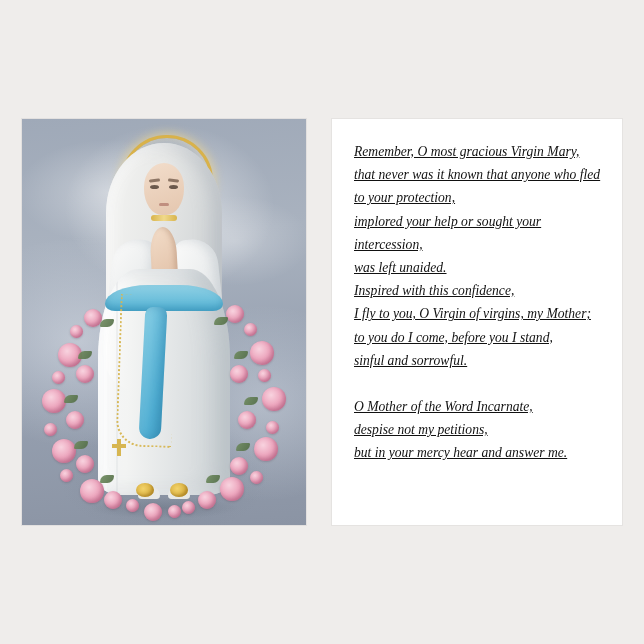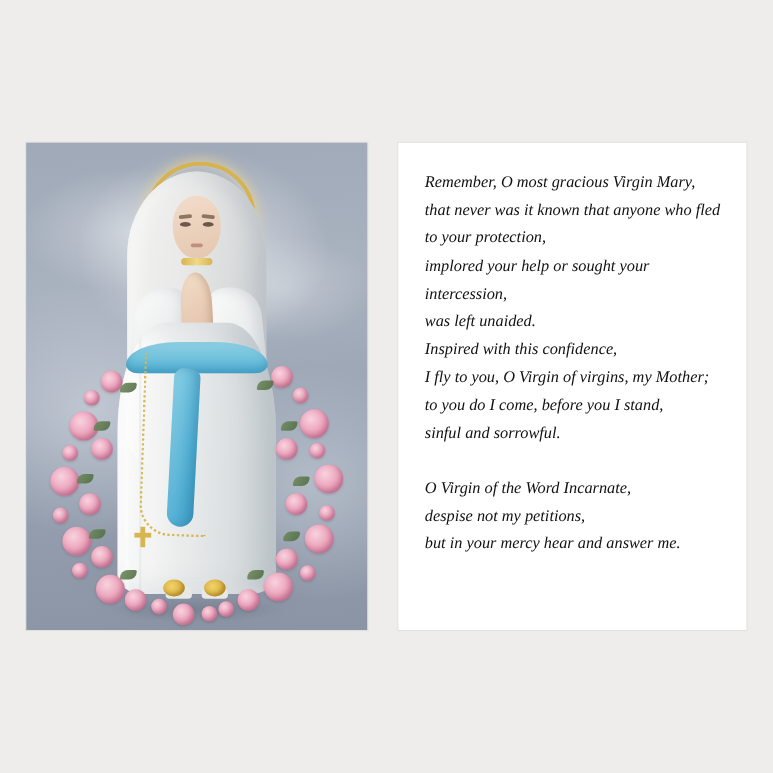--- a/index.html
+++ b/index.html
@@ -304,21 +304,21 @@
     box-shadow: 0 0 0 1px rgba(0,0,0,0.04);
   }
   .prayer {
     padding: 21px 20px 0 22px;
     font-family: "Liberation Serif", serif;
     font-style: italic;
     font-size: 13.6px;
     line-height: 23.2px;
     color: #111111;
   }
-  .prayer p { margin: 0; }
+  .prayer p { margin: 0; text-decoration: underline; }
   .prayer p.gap { margin-top: 23px; }
 </style>
 </head>
 <body>
 
 <div class="stage">
 
   <div class="card-front">
     <div class="sky"></div>
 
@@ -396,19 +396,19 @@
   <div class="card-back">
     <div class="prayer">
       <p style="white-space: pre-line;">Remember, O most gracious Virgin Mary,
 that never was it known that anyone who fled to your protection,
 implored your help or sought your intercession,
 was left unaided.
 Inspired with this confidence,
 I fly to you, O Virgin of virgins, my Mother;
 to you do I come, before you I stand,
 sinful and sorrowful.</p>
-      <p class="gap" style="white-space: pre-line;">O Virgin of the Word Incarnate,
+      <p class="gap" style="white-space: pre-line;">O Mother of the Word Incarnate,
 despise not my petitions,
 but in your mercy hear and answer me.</p>
     </div>
   </div>
 
 </div>
 
 </body></html>

